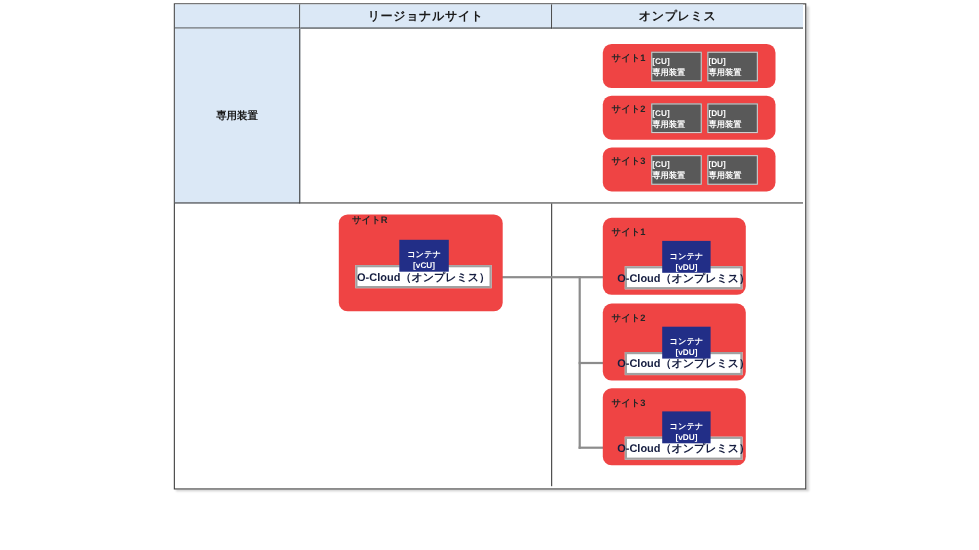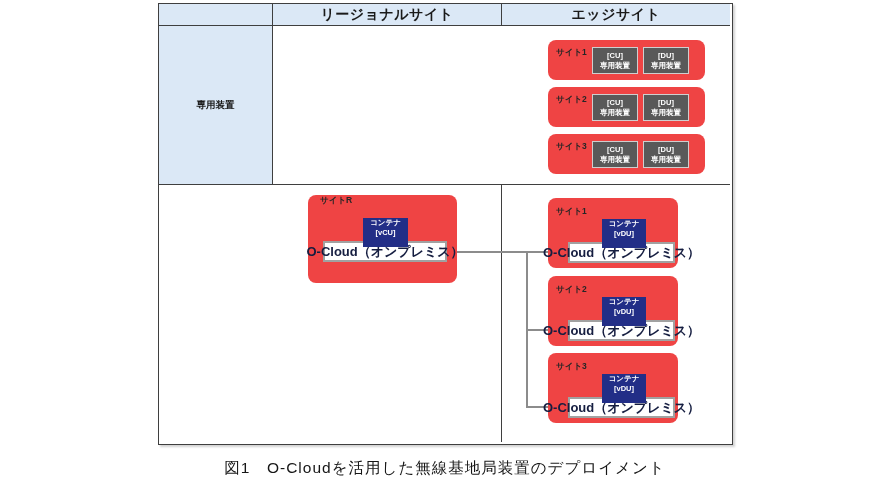--- a/index.html
+++ b/index.html
@@ -4,50 +4,50 @@
 <style>
   html,body{margin:0;padding:0;background:#fff;}
   .page{position:relative;width:890px;height:500px;background:#ffffff;overflow:hidden;
         font-family:"Liberation Sans","DejaVu Sans",sans-serif;}
   .tbl{position:absolute;left:158px;top:3px;width:573px;height:440px;
        border:1px solid #3f3f3f;box-shadow:2px 2px 2px rgba(0,0,0,0.18);background:#fff;}
   .cell{position:absolute;box-sizing:border-box;display:flex;align-items:center;justify-content:center;}
   .blue{background:#dbe8f6;}
   .bR{border-right:1px solid #3f3f3f;}
   .bB{border-bottom:1px solid #3f3f3f;}
-  .hdr-txt{font-size:14px;font-weight:bold;color:#1a1a1a;letter-spacing:0.5px;}
+  .hdr-txt{font-size:11px;font-weight:bold;color:#1a1a1a;letter-spacing:0.5px;}
   .rowlbl-txt{font-size:9.5px;font-weight:bold;color:#1a1a1a;}
 
   .site{position:absolute;background:#ef4444;border-radius:8px;}
   .site-name{position:absolute;font-size:8.5px;font-weight:bold;color:#262626;white-space:nowrap;}
 
   .devbox{position:absolute;width:46px;height:27px;background:#595959;border:1px solid #cfcfcf;
           color:#ffffff;font-size:7.5px;font-weight:bold;line-height:1.3;text-align:center;
-          display:flex;flex-direction:column;align-items:center;justify-content:center;box-sizing:border-box;}
+          display:flex;flex-direction:column;align-items:flex-start;justify-content:center;box-sizing:border-box;}
   .cntbox{position:absolute;background:#222e87;color:#ffffff;font-size:7.5px;font-weight:bold;
           line-height:1.35;text-align:center;display:flex;flex-direction:column;align-items:center;
-          justify-content:flex-start;z-index:2;box-sizing:border-box;}
+          justify-content:flex-end;z-index:2;box-sizing:border-box;}
   .ocloud{position:absolute;background:#ffffff;border:2px solid #a1a1a1;z-index:1;box-sizing:border-box;
           display:flex;align-items:center;justify-content:center;
-          font-size:13px;font-weight:bold;color:#151d40;white-space:nowrap;}
+          font-size:10px;font-weight:bold;color:#151d40;white-space:nowrap;}
   .line{position:absolute;background:#8c8c8c;z-index:0;}
 
   .caption{position:absolute;left:0;top:458px;width:890px;text-align:center;
            font-size:15.5px;color:#161616;letter-spacing:1px;}
 </style>
 </head>
 <body>
 
 <div class="page">
 
   <div class="tbl">
 
     <div class="cell blue bR bB" style="left:0;top:0;width:114px;height:22px;"></div>
     <div class="cell blue bR bB hdr-txt" style="left:114px;top:0;width:229px;height:22px;">リージョナルサイト</div>
-    <div class="cell blue bB hdr-txt" style="left:343px;top:0;width:228px;height:22px;">エッジサイト</div>
+    <div class="cell blue bB hdr-txt" style="left:343px;top:0;width:228px;height:22px;">オンプレミス</div>
 
     <div class="cell blue bR bB rowlbl-txt" style="left:0;top:22px;width:114px;height:159px;">専用装置</div>
     <div class="cell bB" style="left:114px;top:22px;width:457px;height:159px;"></div>
     <div class="cell bR" style="left:114px;top:181px;width:229px;height:257px;"></div>
     <div class="cell" style="left:343px;top:181px;width:228px;height:257px;"></div>
 
     <div class="line" style="left:288px;top:247px;width:121px;height:2px;"></div>
     <div class="line" style="left:367px;top:247px;width:2px;height:157px;"></div>
     <div class="line" style="left:367px;top:325px;width:42px;height:2px;"></div>
     <div class="line" style="left:367px;top:402px;width:42px;height:2px;"></div>
@@ -119,15 +119,14 @@
       <div class="site-name" style="left:8px;top:8px;">サイト3</div>
       <div class="cntbox" style="left:54px;top:21px;width:44px;height:29px;">
         <span>コンテナ</span>
         <span>[vDU]</span>
       </div>
       <div class="ocloud" style="left:20px;top:44px;width:107px;height:21px;">O-Cloud（オンプレミス）</div>
     </div>
 
   </div>
 
-  <div class="caption">図1　O-Cloudを活用した無線基地局装置のデプロイメント</div>
 
 </div>
 
 </body></html>

